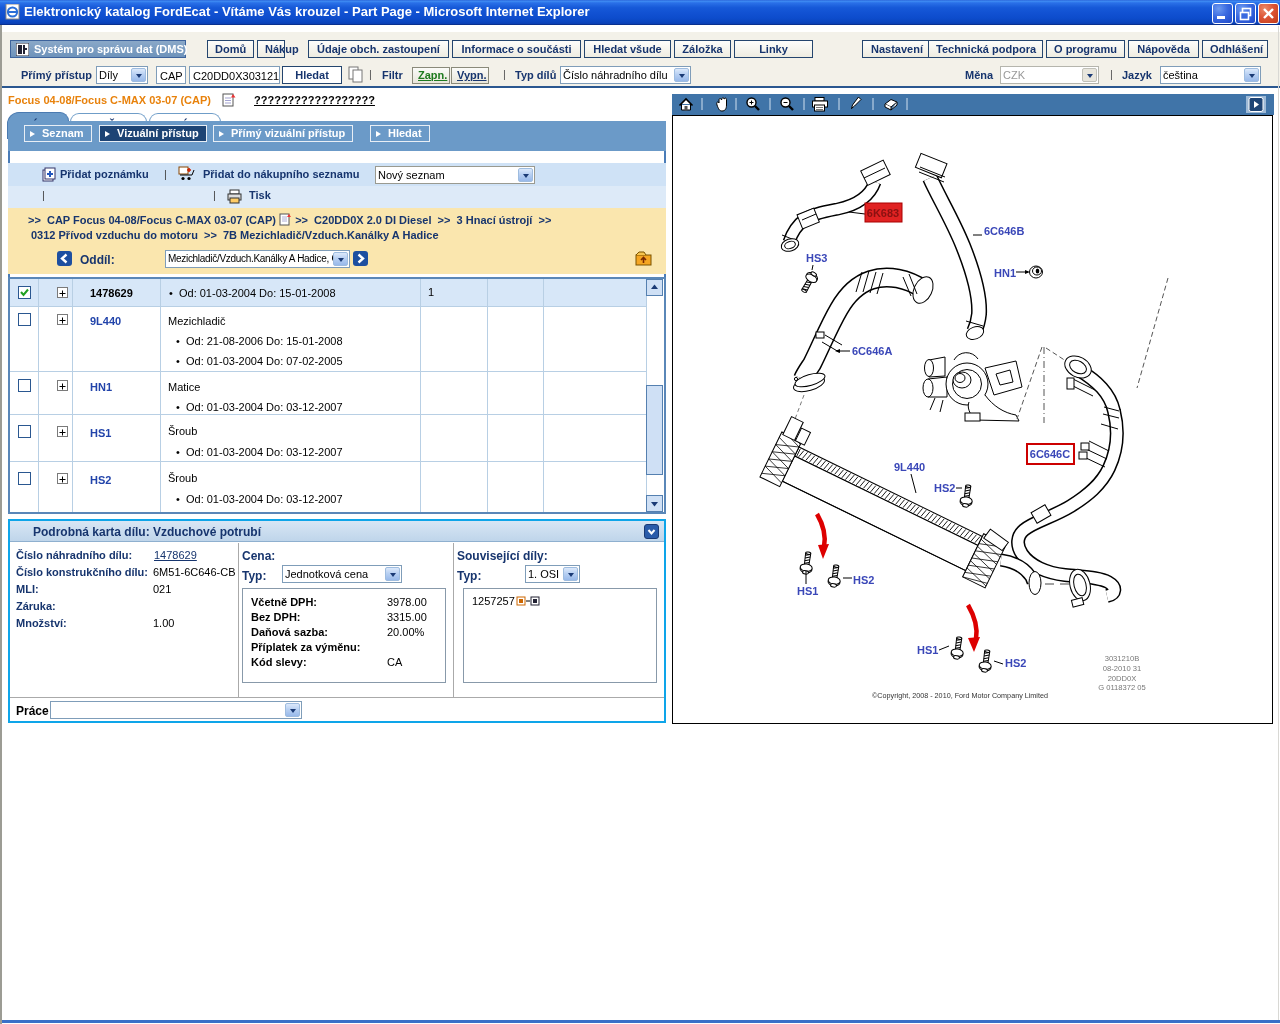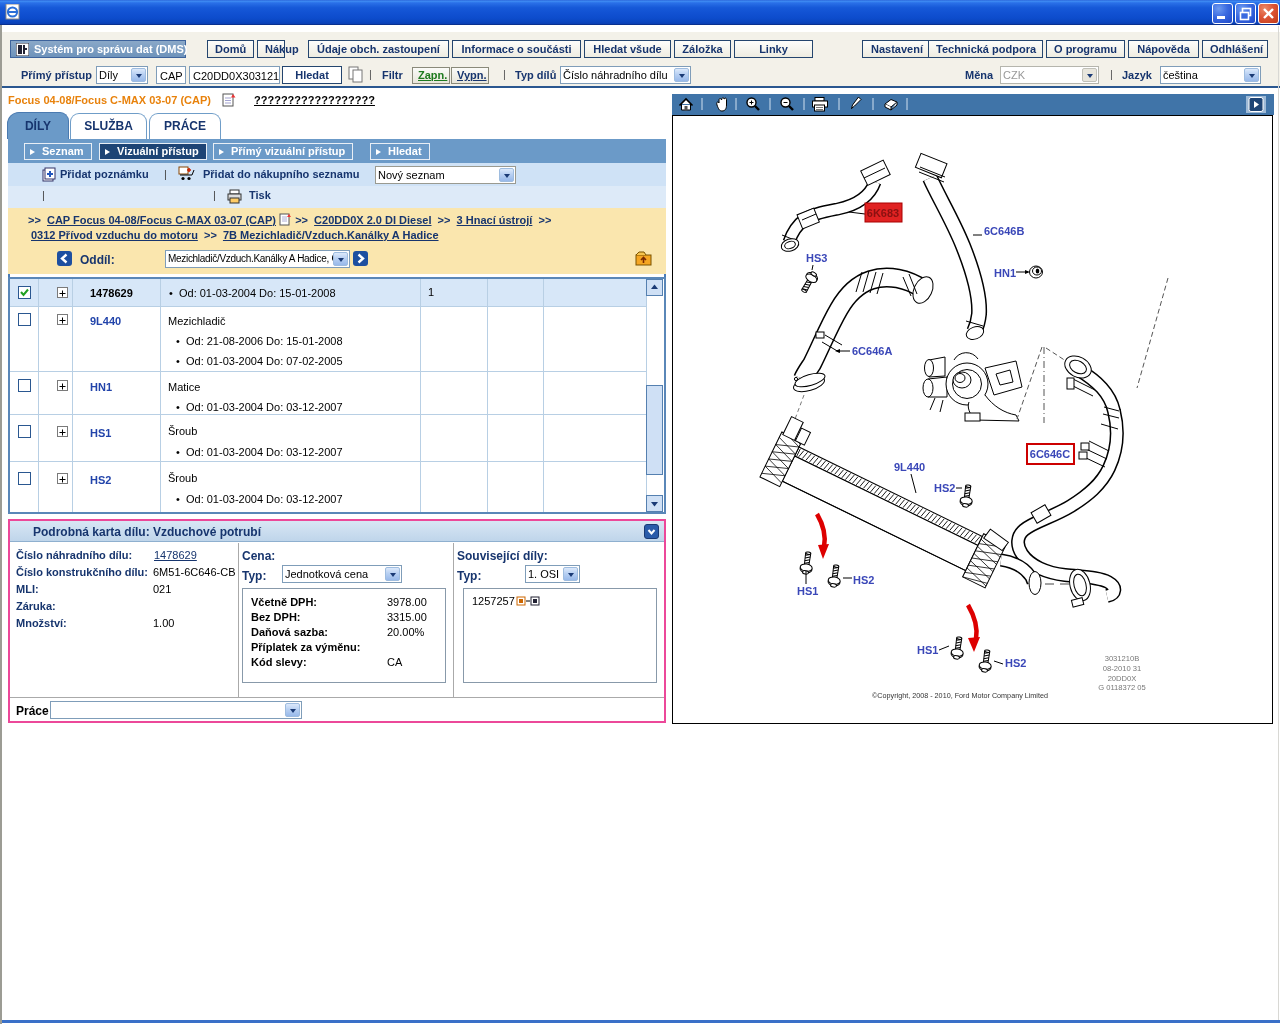--- a/index.html
+++ b/index.html
@@ -30,53 +30,54 @@
 background:linear-gradient(180deg,#dce9fb,#b8d0f2 45%,#98b9ea);border:1px solid #9ebcdf;border-radius:2px}
 .sarw:after{content:"";position:absolute;left:4px;top:5px;border:3px solid transparent;border-top:4px solid #1a3a75}
 .gbtn{border:1px solid #8a8a7a;background:linear-gradient(180deg,#fbfbf8,#e8e6da);height:17px;
 font-weight:bold;font-size:11px;text-align:center;text-decoration:underline;padding:0 5px;line-height:15px}
 
 #obc{left:8px;top:94px;font-weight:bold;font-size:11px;color:#e8820c}
 
 #lp{left:8px;top:112px;width:658px;height:611px}
 .tab{height:27px;border:1px solid #6f9dc8;border-bottom:none;border-radius:9px 9px 0 0;
 background:#fff;color:#17356e;font-weight:bold;font-size:12px;text-align:center}
-#bar1{left:0;top:27px;width:658px;height:24px;background:#6b9ac8}
+#bar1{left:0;top:9px;width:658px;height:30px;background:#6b9ac8}
 .stab{top:4px;height:17px;border:1px solid #e8eef5;color:#fff;font-weight:bold;font-size:11px;
 line-height:15px;padding:0 7px 0 17px}
 .stab i{position:absolute;left:5px;top:4.5px;border:3px solid transparent;border-left:5px solid #fff;font-style:normal}
 #tbr1{left:0;top:51px;width:658px;height:23px;background:#cfe2f6}
 #tbr2{left:0;top:74px;width:658px;height:22px;background:#ddeaf8}
 #tanbc{left:0;top:96px;width:658px;height:39px;background:#fae6ae;font-size:11px}
 #tanrow{left:0;top:135px;width:658px;height:27px;background:#fae6ae}
-.bclnk{color:#17356e;font-weight:bold;text-decoration:underline}
+.bclnk{color:#17356e;font-weight:bold;}
 .bcsep{color:#17356e;font-weight:bold}
 
 #ptbl{left:0;top:165px;width:658px;height:237px;border:2px solid #5a87b8;background:#fff}
 .cbx{width:13px;height:13px;border:1px solid #2a5790;background:#fff}
 .exp{width:11px;height:11px;border:1px solid #7a7a7a;background:#fff}
 
-#dcard{left:0;top:407px;width:658px;height:204px;border:2px solid #ec4899;background:#fff}
+#dcard{left:0;top:407px;width:658px;height:204px;border:2px solid #0ea5e9;background:#fff}
 #dhdr{left:0;top:0;width:654px;height:21px;background:linear-gradient(180deg,#d8e6f4,#bfd5ea);border-bottom:1px solid #8fb0cf}
 .fsbox{border:1px solid #8899aa;background:#fff}
 
 #rtb{left:672px;top:94px;width:602px;height:21px;background:#4074a8}
 #dwrap{left:672px;top:115px;width:601px;height:609px;border:1px solid #000;background:#fff}
 
 #bline{left:0;top:1020px;width:1280px;height:3px;background:#3a70c8}
 #ledge{left:0;top:25px;width:2px;height:999px;background:#9c9c94}
 </style></head>
 <body>
 
 <div class="a" id="tbar">
   <svg class="a" style="left:5px;top:4px" width="16" height="16" viewBox="0 0 16 16">
    <rect x="1" y="0" width="13" height="15" fill="#fff" stroke="#888"></rect>
    <circle cx="7.5" cy="8" r="4.6" fill="none" stroke="#2a6fd8" stroke-width="2"></circle>
    <path d="M3 8 h9" stroke="#2a6fd8" stroke-width="2" fill="none"></path>
   </svg>
+  <div class="a ttl">Elektronický katalog FordEcat - Vítáme Vás krouzel - Part Page - Microsoft Internet Explorer</div>
   <div class="a wbtn" style="left:1212px"><svg width="19" height="19" viewBox="0 0 19 19">
         <rect x="4" y="12" width="8" height="3" fill="#fff"></rect>
       </svg></div>
   <div class="a wbtn" style="left:1235px"><svg width="19" height="19" viewBox="0 0 19 19">
         <rect x="6.5" y="4.5" width="8" height="7" fill="none" stroke="#fff" stroke-width="1.6"></rect>
         <rect x="4.5" y="8.5" width="8" height="7" fill="#3a6ae0" stroke="#fff" stroke-width="1.6"></rect>
       </svg></div>
   <div class="a wbtn" id="wclose" style="left:1258px"><svg width="19" height="19" viewBox="0 0 19 19">
         <path d="M5 5 L14 14 M14 5 L5 14" stroke="#fff" stroke-width="2.4"></path>
       </svg></div>
@@ -154,21 +155,21 @@
   <div class="a nv b" style="left:52px;top:5px">Přidat poznámku</div>
   <div class="a" style="left:156px;top:5px;color:#444">|</div>
   <svg class="a" style="left:170px;top:3px" width="18" height="16" viewBox="0 0 18 16">
         <rect x="1" y="1" width="9" height="7" fill="#fff" stroke="#884400"></rect>
         <path d="M2 9 L14 9 L16 4" fill="none" stroke="#000"></path>
         <circle cx="5" cy="12.5" r="1.6" fill="#000"></circle>
         <circle cx="11" cy="12.5" r="1.6" fill="#000"></circle>
         <path d="M11 2 v4 M9 4 h4" stroke="#cc2200" stroke-width="1.6"></path>
       </svg>
   <div class="a nv b" style="left:195px;top:5px">Přidat do nákupního seznamu</div>
-  <div class="a sel" style="left:367px;top:3px;width:141px;border-color:#9a9a90">Nový seznam<span class="sarw"></span></div>
+  <div class="a sel" style="left:367px;top:3px;width:160px;border-color:#9a9a90">Nový seznam<span class="sarw"></span></div>
  </div>
  <div class="a" id="tbr2">
   <div class="a" style="left:34px;top:3px;color:#444">|</div>
   <div class="a" style="left:205px;top:3px;color:#444">|</div>
   <svg class="a" style="left:219px;top:3px" width="16" height="15" viewBox="0 0 16 15">
         <rect x="3" y="1" width="9" height="4" fill="#fff" stroke="#333"></rect>
         <rect x="1" y="5" width="13" height="6" fill="#ddd" stroke="#333"></rect>
         <rect x="3" y="9" width="9" height="5" fill="#ffcc66" stroke="#333"></rect>
       </svg>
   <div class="a nv b" style="left:241px;top:3px">Tisk</div>

